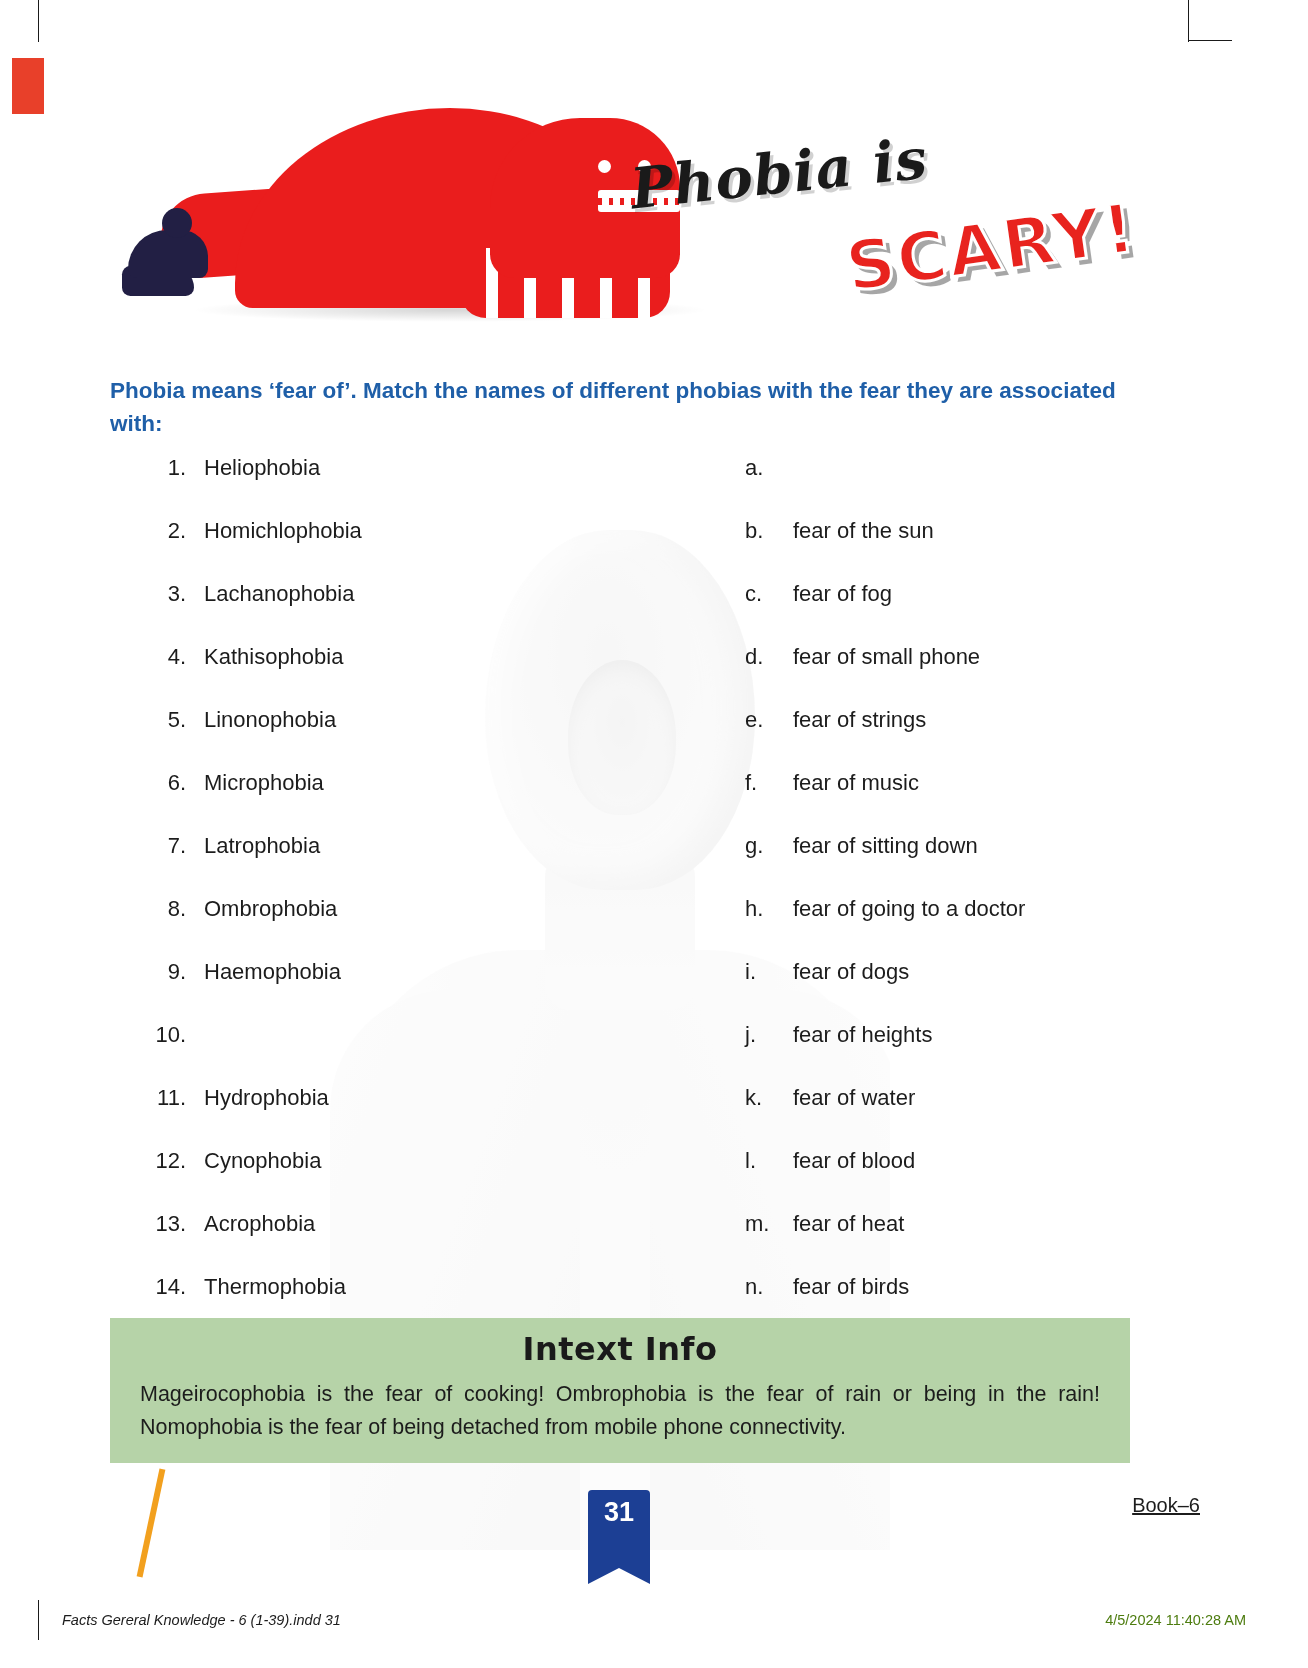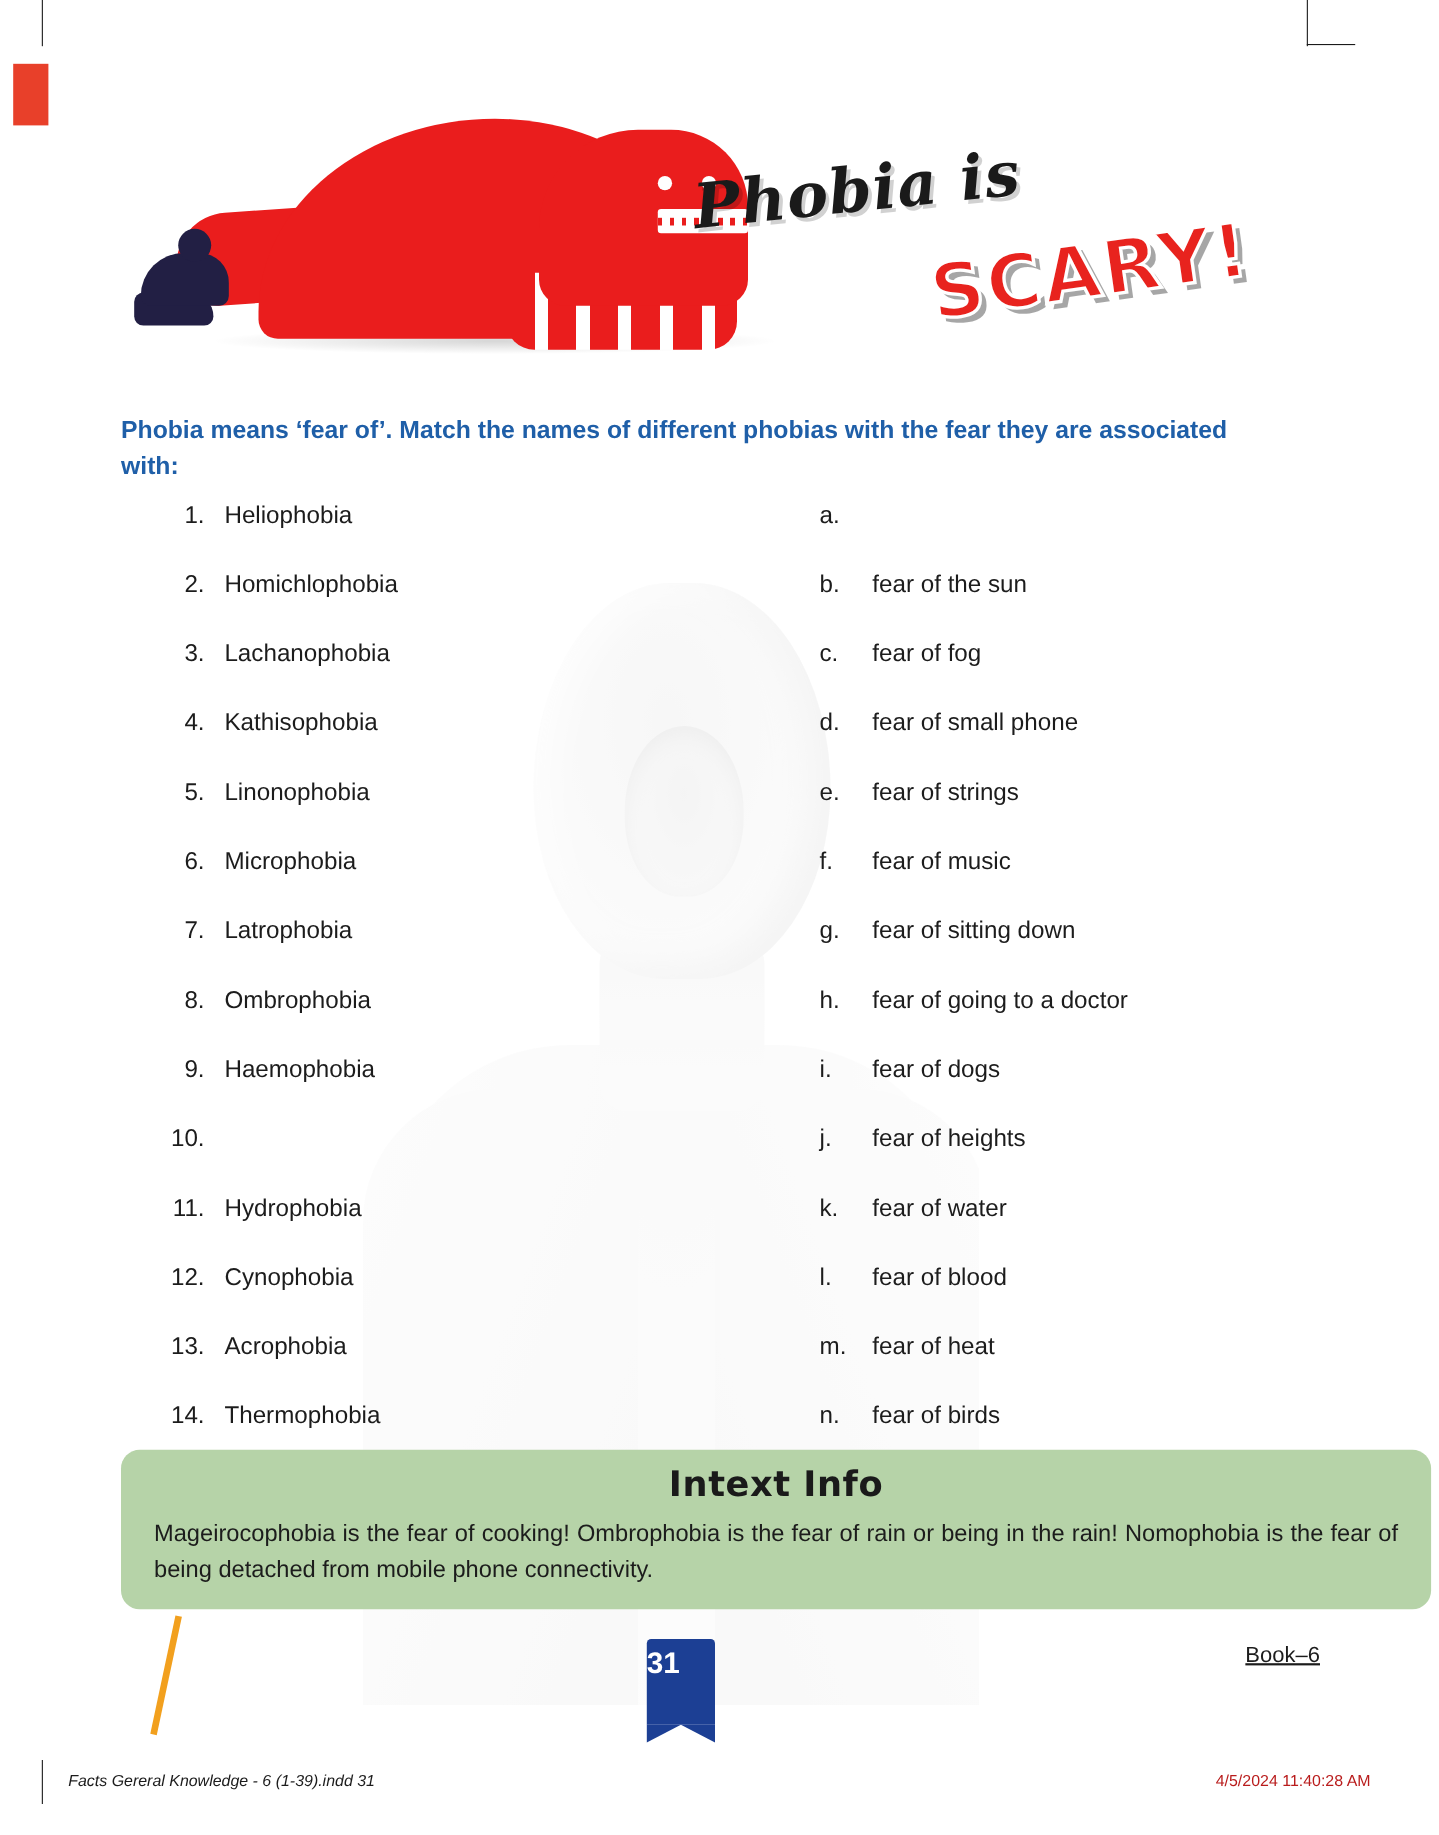--- a/index.html
+++ b/index.html
@@ -233,24 +233,23 @@
     width: 38px;
     text-align: left;
     padding-right: 10px;
   }
   .row .text { flex: 1 1 auto; }
 
   
   .info-box {
     position: absolute;
     left: 110px; top: 1318px;
-    width: 1191px;
+    width: 1020px;
     min-height: 145px;
     background: #b6d3a8;
-    border-radius: 17px;
   }
   .info-box-inner { padding: 12px 30px 18px 30px; }
   .info-title {
     text-align: center;
     font-family: "DejaVu Sans", sans-serif;
     font-weight: bold;
     font-size: 32px;
     color: #1a1a1a;
     letter-spacing: .5px;
     margin-bottom: 10px;
@@ -265,20 +264,21 @@
   
   .page-tab {
     position: absolute;
     left: 588px; top: 1490px;
     width: 62px; height: 78px;
     background: #1c3f94;
     border-radius: 4px 4px 0 0;
     color: #fff;
     font-size: 27px;
     font-weight: bold;
+    text-align: center;
     line-height: 45px;
   }
   .page-tab::after{
     content:"";
     position:absolute; left:0; bottom:-16px;
     border-left:31px solid #1c3f94;
     border-right:31px solid #1c3f94;
     border-bottom:16px solid transparent;
   }
   .book-label {
@@ -299,21 +299,21 @@
     position: absolute;
     left: 62px; top: 1612px;
     font-size: 14.5px;
     color: #1c1c1c;
     font-style: italic;
   }
   .meta-right {
     position: absolute;
     right: 62px; top: 1612px;
     font-size: 14.5px;
-    color: #b91c1c;
+    color: #4d7c0f;
     text-align: right;
   }
 </style>
 </head>
 <body>
 
 <div class="crop crop-tl-v"></div>
 <div class="crop crop-tr-v"></div>
 <div class="crop crop-tr-h"></div>
 <div class="crop crop-bl-v"></div>

